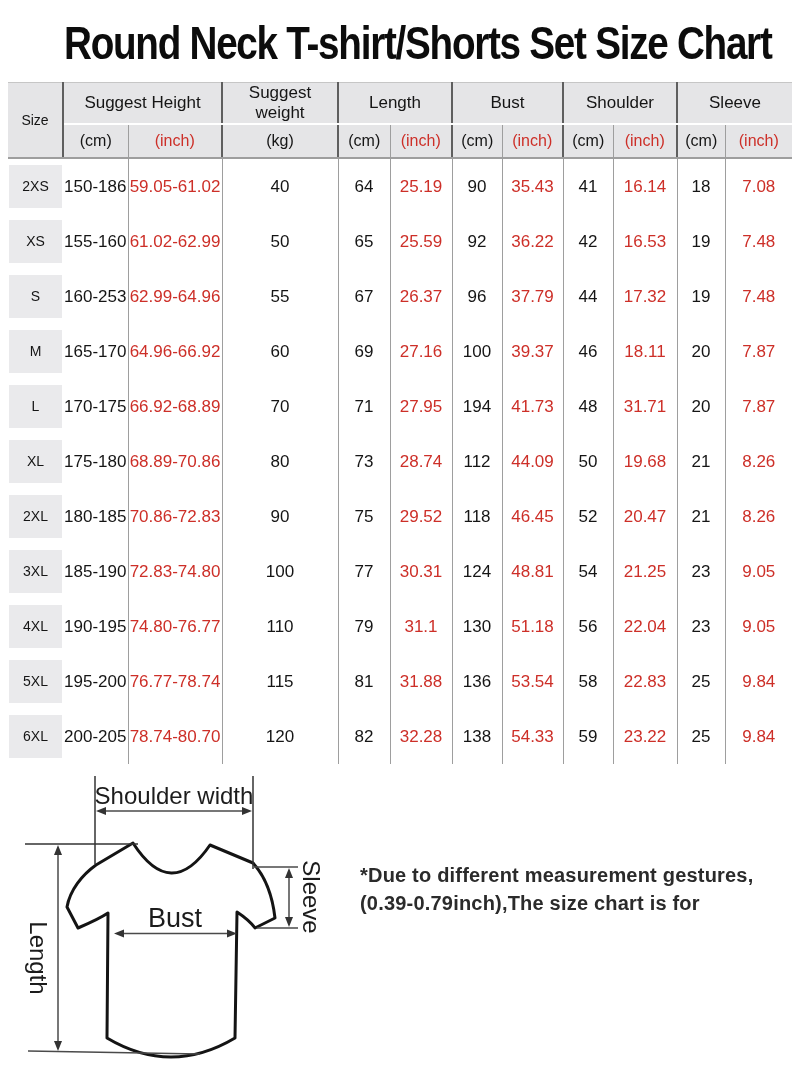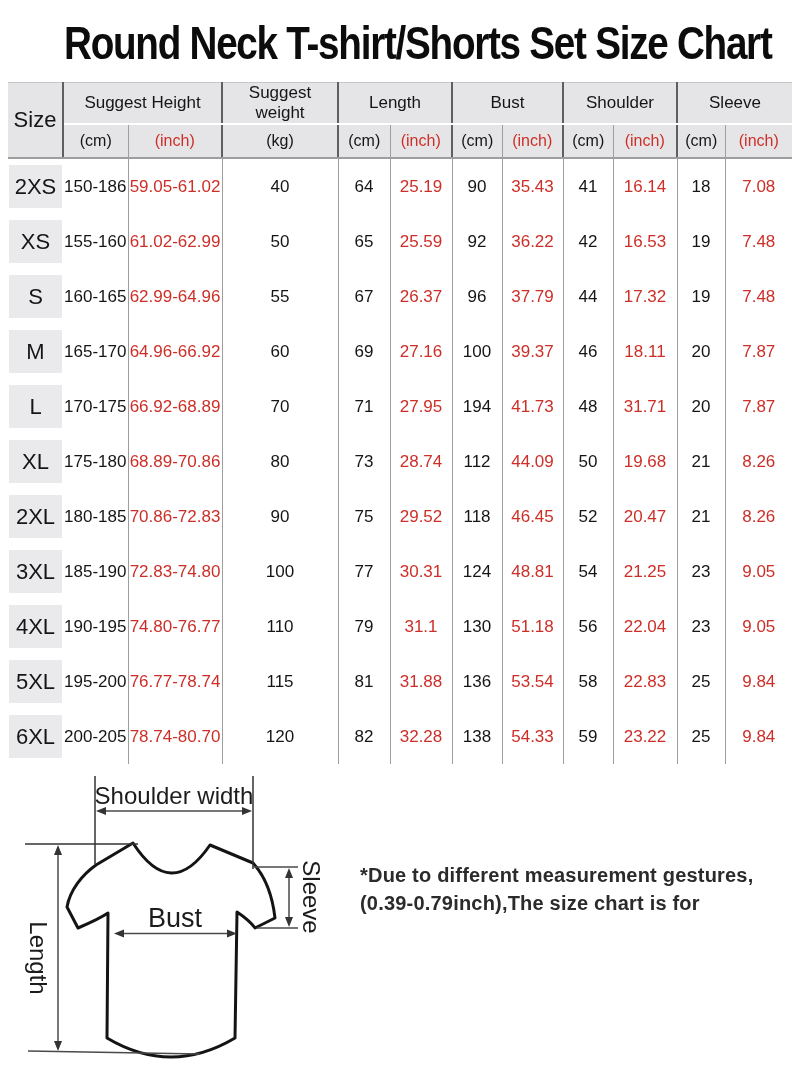--- a/index.html
+++ b/index.html
@@ -15,36 +15,36 @@
     transform:scaleX(0.84);transform-origin:50% 50%;
   }
   table.size-table{
     border-collapse:collapse;table-layout:fixed;width:784px;margin:0 8px;
     border-top:1px solid #c6c6c6;
   }
   thead th{
     background:var(--hdr-bg);font-weight:400;text-align:center;padding:0;
   }
   .th-size{
-    font-size:22px;border-right:2px solid var(--dark-line);
+    font-size:14px;border-right:2px solid var(--dark-line);
     border-bottom:2px solid var(--mid-line);
   }
   .th-group{
     height:34px;font-size:17px;border-left:2px solid var(--dark-line);
     border-bottom:2px solid #ffffff;
   }
   .th-unit{height:32px;font-size:16px;border-bottom:2px solid var(--mid-line);margin-left:41px;}
   .gsep{border-left:2px solid var(--dark-line);}
   .usep{border-left:1px solid var(--mid-line);}
   tbody td{height:55px;text-align:center;font-size:17px;padding:0;}
   td.vline{border-left:1px solid var(--mid-line);}
   .red{color:var(--red);text-align:center;}
   .size-box{
     background:var(--cell-bg);height:43px;line-height:43px;
-    margin:0 1px;font-size:22px;
+    margin:0 1px;font-size:14px;
   }
   .bottom{display:flex;margin-top:6px;}
   .diagram-svg{width:348px;height:302px;flex:0 0 auto;}
   .note{
     padding:92px 10px 0 12px;width:420px;
     font-size:20px;font-weight:600;line-height:27.5px;
     color:#2b2b2b;letter-spacing:0.2px;
   }
   .note div{white-space:nowrap;}
   svg text{font-family:"Liberation Sans",sans-serif;fill:#1c1c1c;}
@@ -125,21 +125,21 @@
           <td class="val vline red">36.22</td>
           <td class="val vline">42</td>
           <td class="val vline red">16.53</td>
           <td class="val vline">19</td>
           <td class="val vline red">7.48</td>
         </tr>
         <tr>
           <td>
             <div class="size-box">S</div>
           </td>
-          <td class="val">160-165</td>
+          <td class="val">160-253</td>
           <td class="val vline red">62.99-64.96</td>
           <td class="val vline">55</td>
           <td class="val vline">67</td>
           <td class="val vline red">26.37</td>
           <td class="val vline">96</td>
           <td class="val vline red">37.79</td>
           <td class="val vline">44</td>
           <td class="val vline red">17.32</td>
           <td class="val vline">19</td>
           <td class="val vline red">7.48</td>

